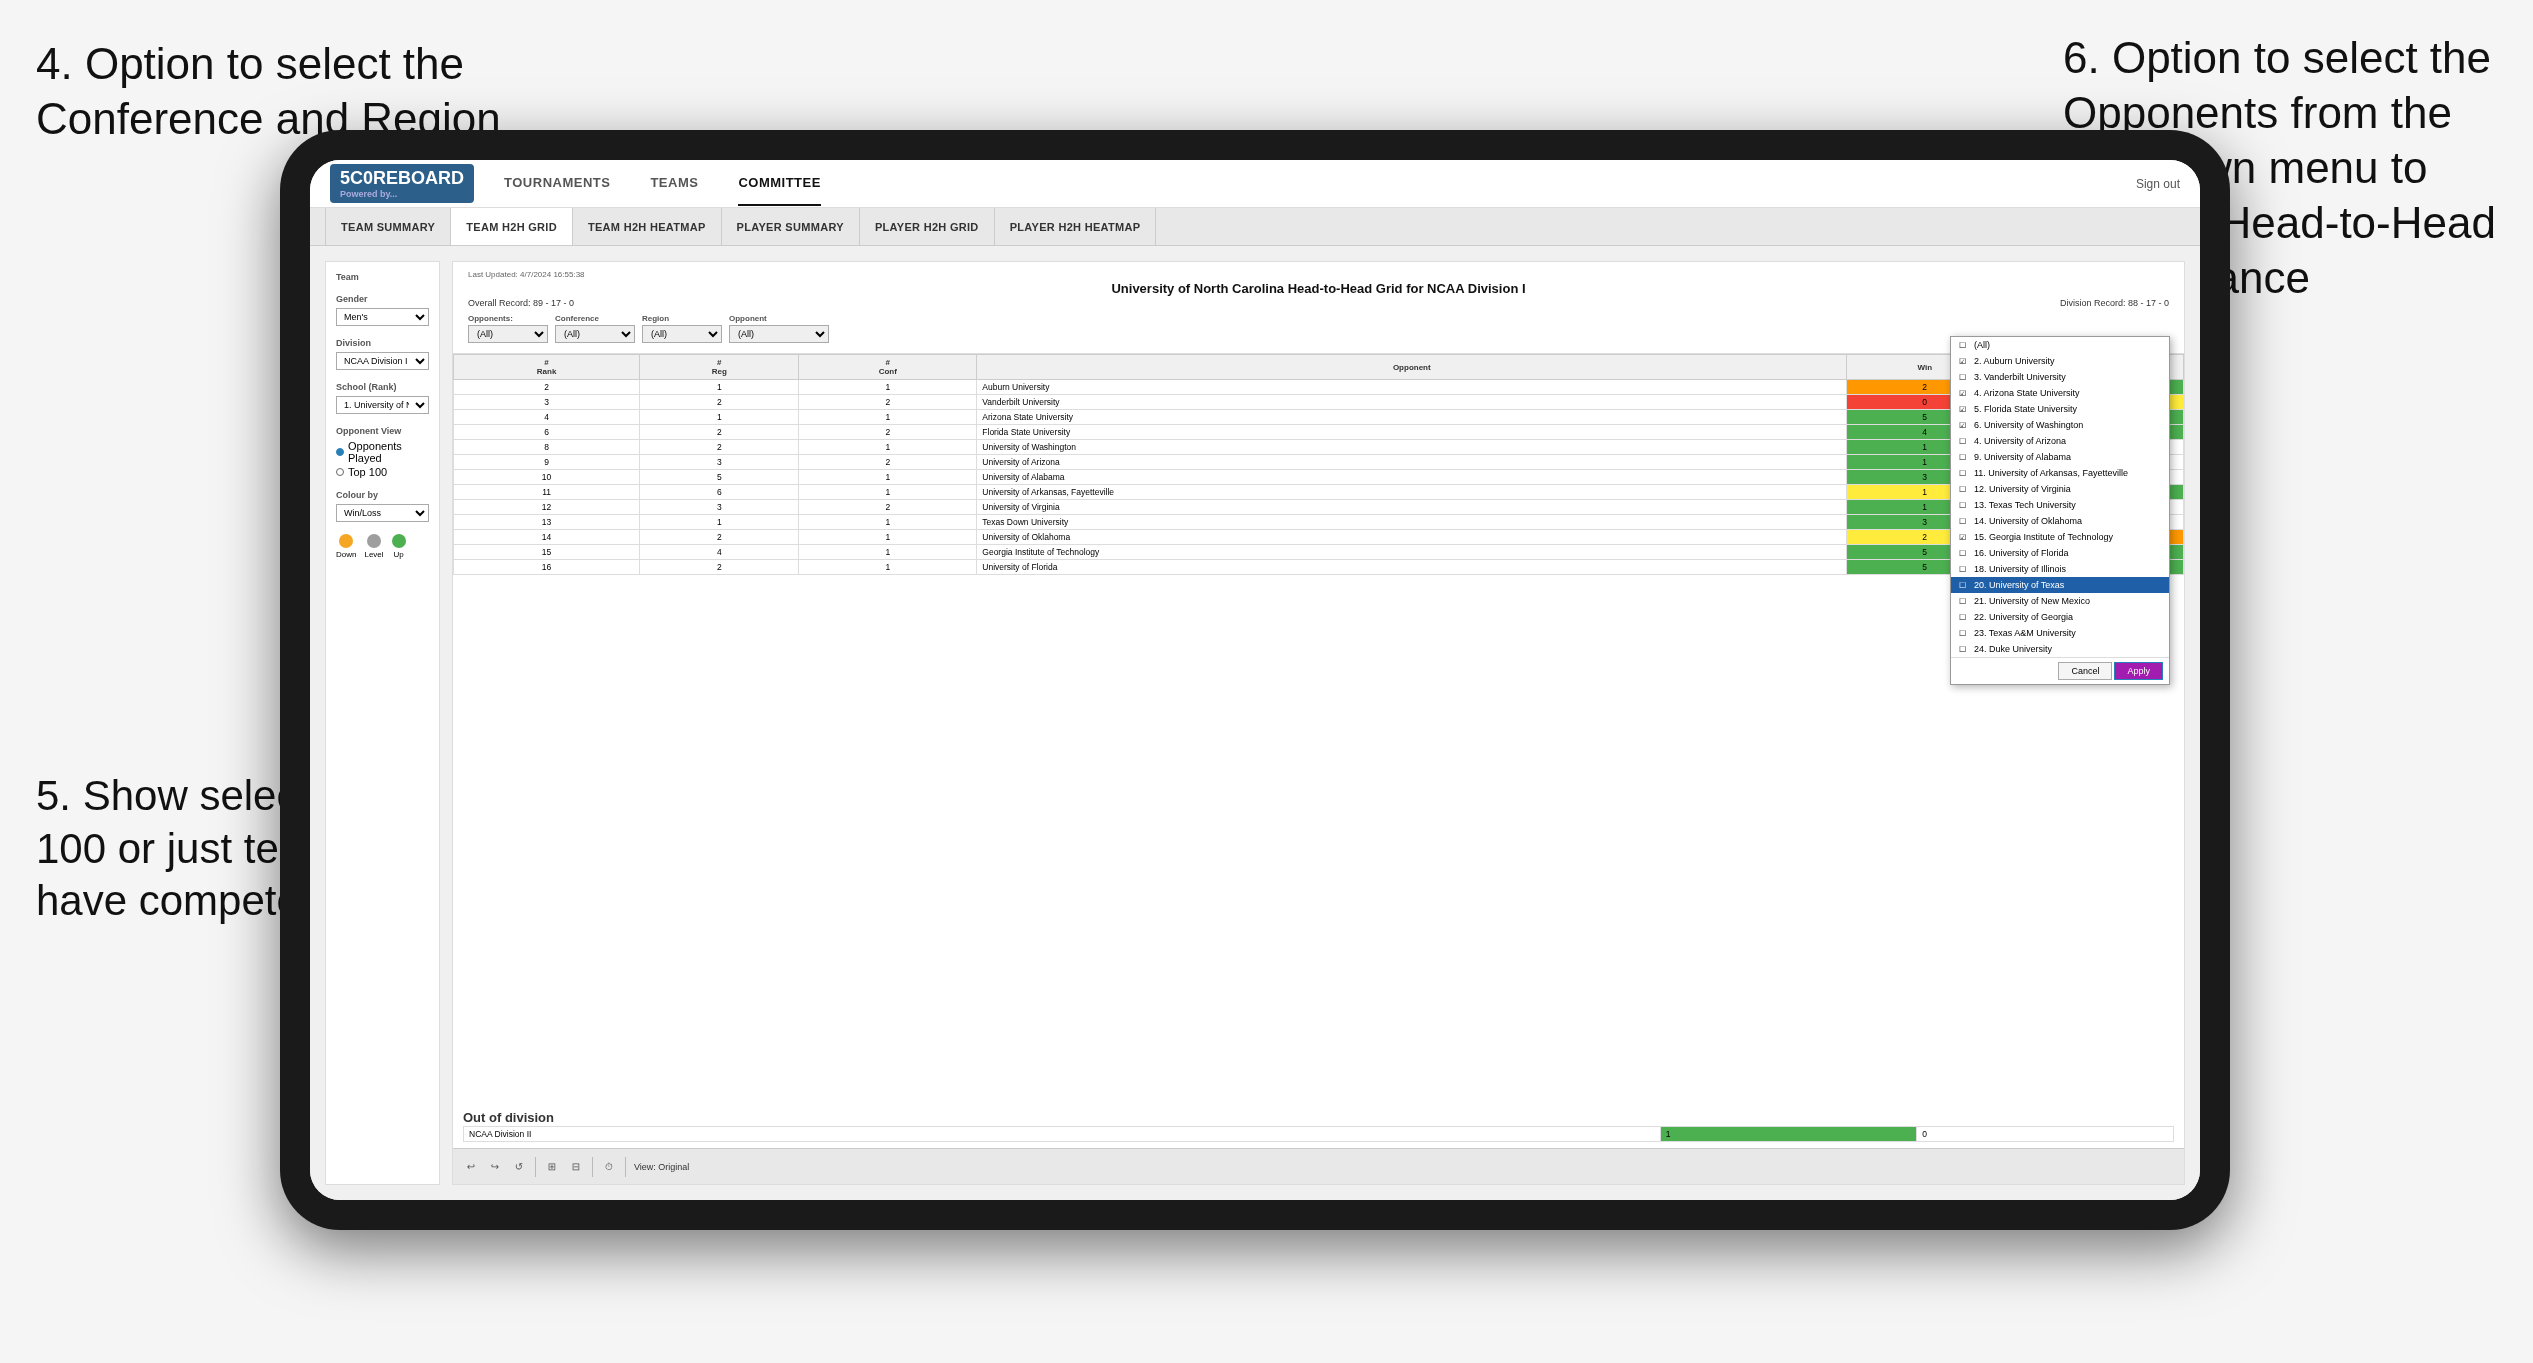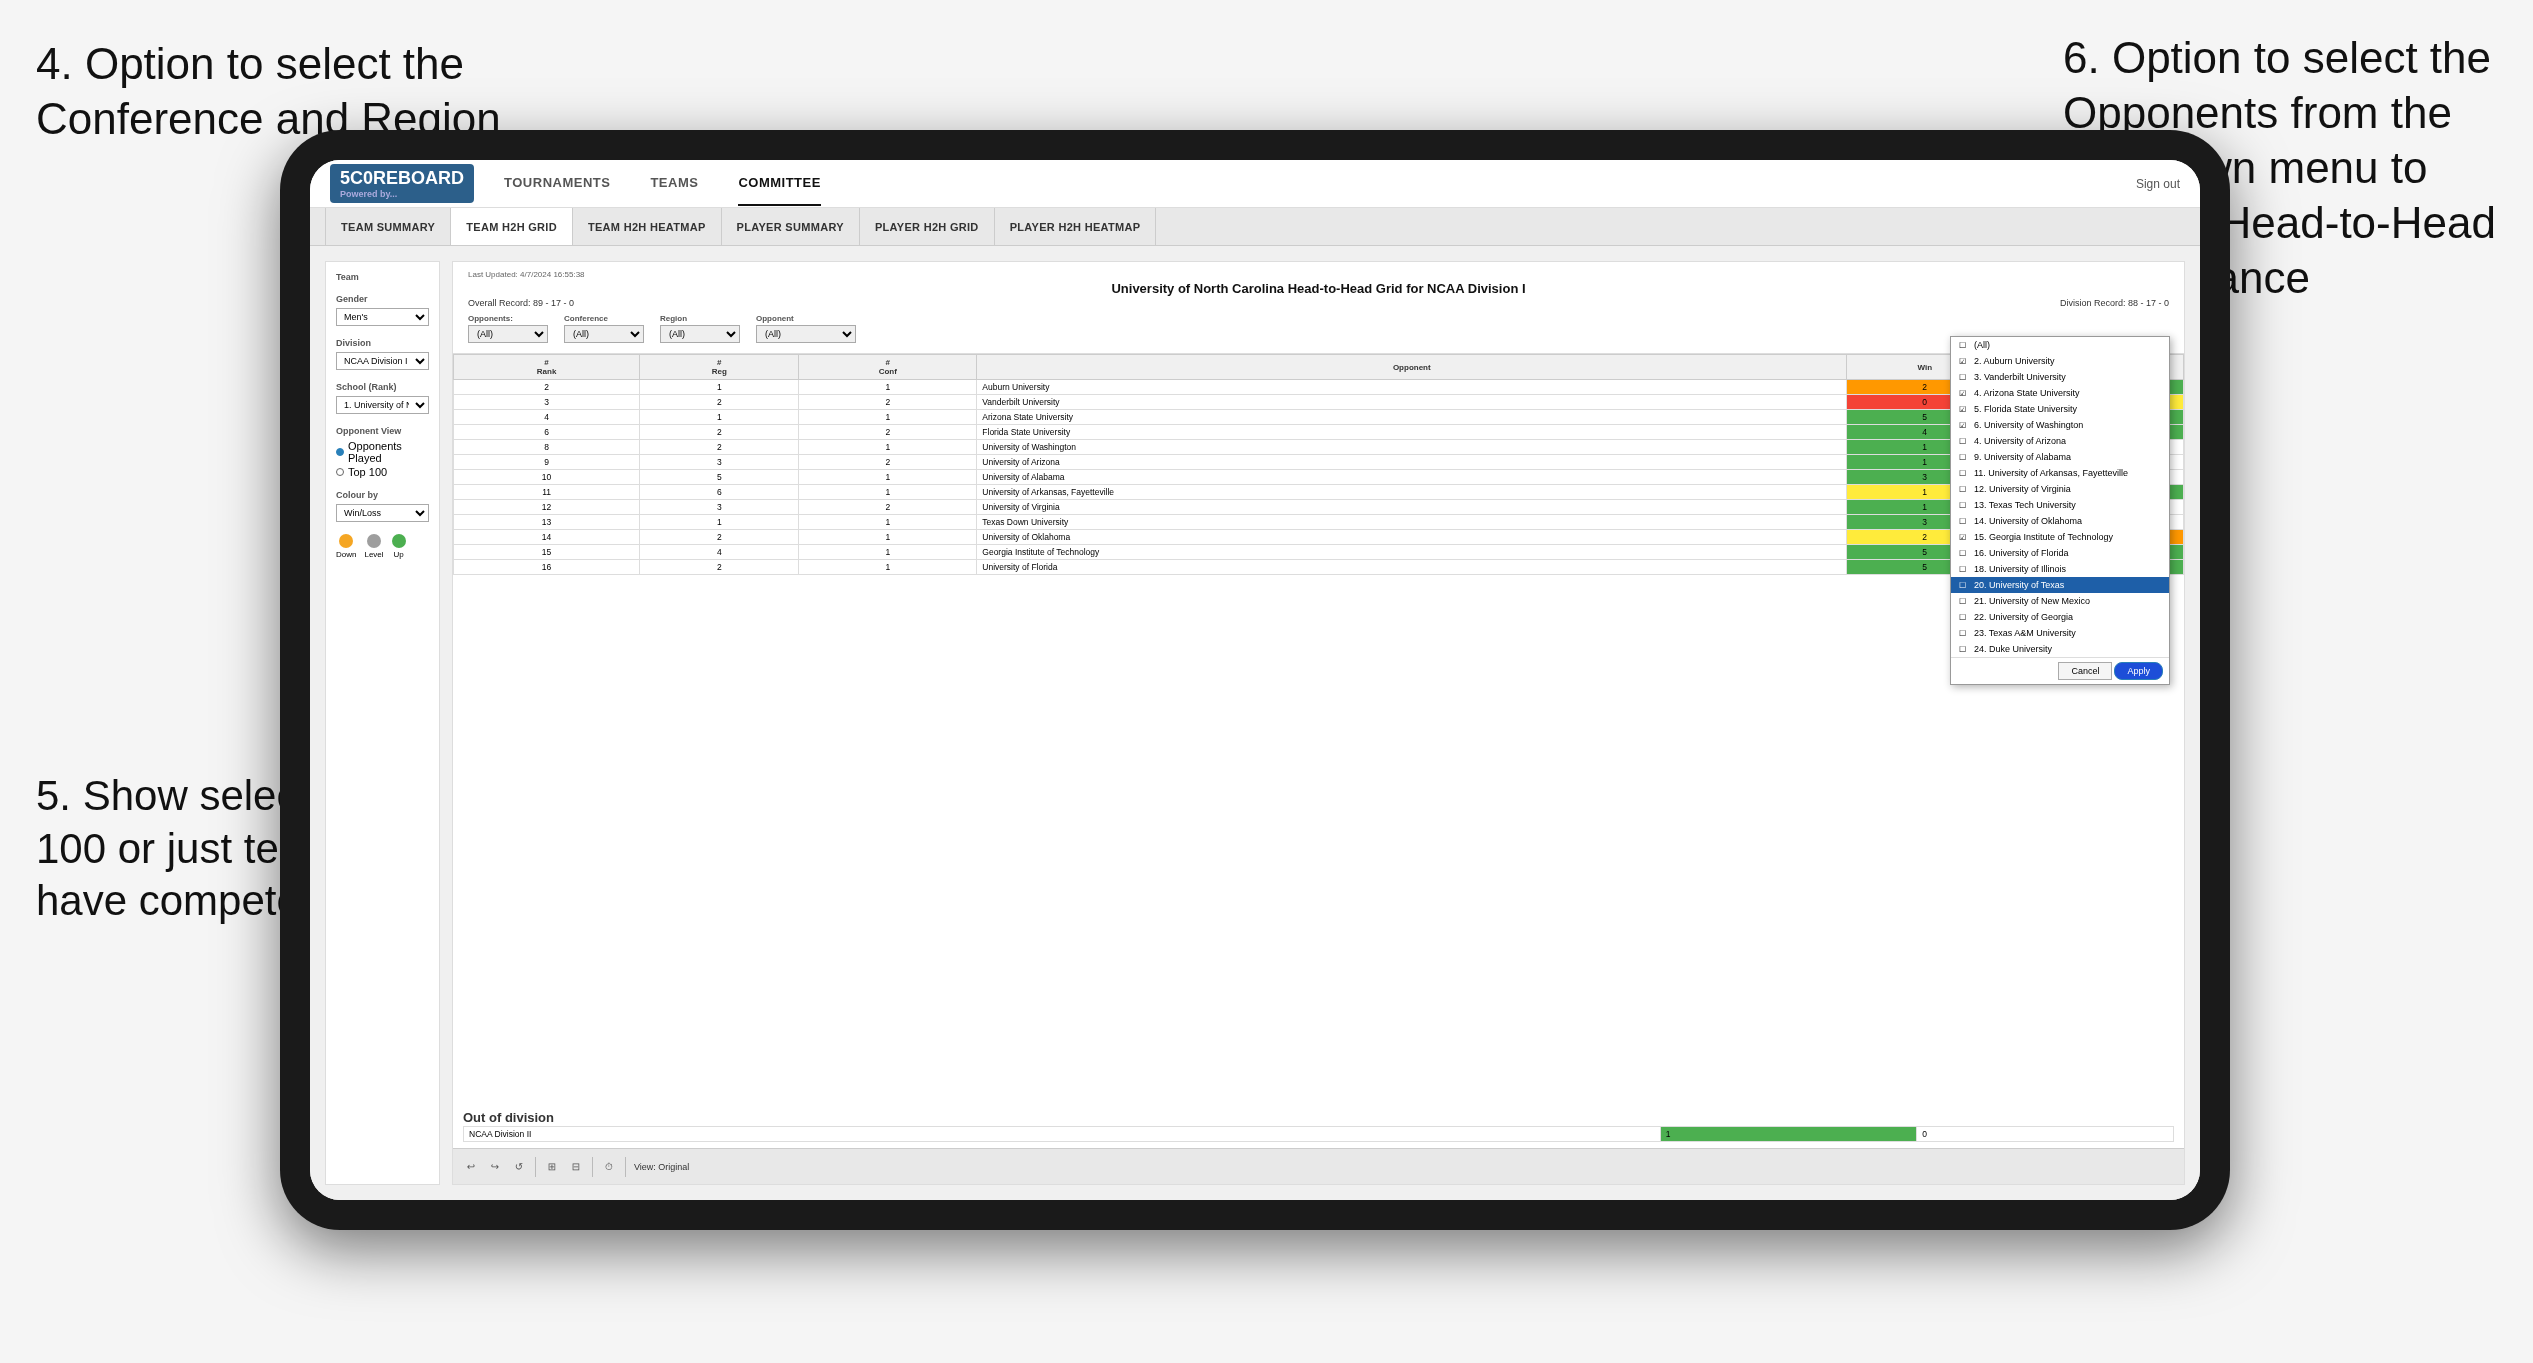--- a/index.html
+++ b/index.html
@@ -209,21 +209,21 @@
       display: flex;
       justify-content: space-between;
       font-size: 9px;
       color: #333;
       margin-bottom: 6px;
     }
 
     
     .filter-row {
       display: flex;
-      gap: 16px;
+      gap: 7px;
       padding: 0 0 6px 0;
       align-items: flex-end;
     }
     .filter-group {
       display: flex;
       flex-direction: column;
       gap: 2px;
     }
     .filter-label {
       font-size: 8px;
@@ -331,21 +331,21 @@
       gap: 2px;
       border-top: 1px solid #ddd;
     }
     .dd-btn {
       font-size: 9px;
       padding: 3px 12px;
       cursor: pointer;
       border: 1px solid #aaa;
       background: #f5f5f5;
     }
-    .dd-btn.primary { background: #1d4ed8; color: white; border-color: #2980b9; border-radius: 8px; }
+    .dd-btn.primary { background: #a21caf; color: white; border-color: #2980b9; }
 
     
     .annotations-layer {
       position: absolute;
       top: 0; left: 0;
       width: 2533px;
       height: 1363px;
       pointer-events: none;
     }
   </style>

